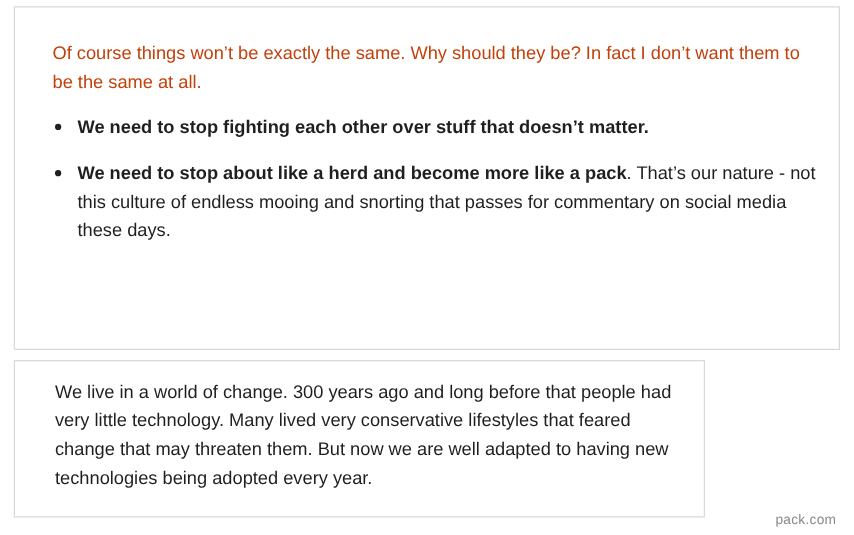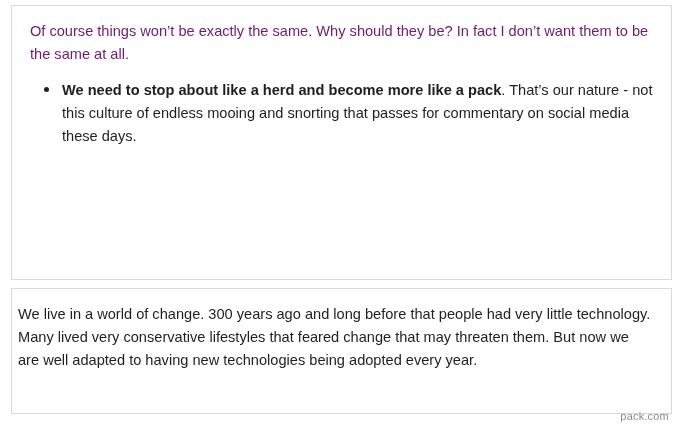--- a/index.html
+++ b/index.html
@@ -32,29 +32,29 @@
     left: 11px;
     top: 5px;
     width: 661px;
     height: 275px;
     padding: 14px 18px 10px 18px;
   }
   .block-bottom {
     position: absolute;
     left: 11px;
     top: 288px;
-    width: 661px;
+    width: 553px;
     height: 126px;
-    padding: 14px 18px 10px 6px;
+    padding: 14px 18px 10px 32px;
   }
   p.intro {
-    margin: 0;
+    margin: 12px;
     font-size: 14.6px;
     line-height: 1.55;
-    color: #701a75;
+    color: #c2410c;
   }
   ul.points {
     margin: 14px 0 0 0;
     padding-left: 32px;
     list-style: none;
   }
   ul.points > li {
     position: relative;
     font-size: 14.6px;
     line-height: 1.58;
@@ -99,20 +99,24 @@
 <body>
 
 <div class="page">
 
   <div class="block block-top">
     <p class="intro">Of course things won’t be exactly the same. Why should they be? In fact I don’t want them to be the same at all.</p>
 
     <ul class="points">
       <li>
         <span class="bullet"></span>
+        <span class="lead">We need to stop fighting each other over stuff that doesn’t matter.</span><span class="rest"></span>
+      </li>
+      <li>
+        <span class="bullet"></span>
         <span class="lead">We need to stop about like a herd and become more like a pack</span><span class="rest">. That’s our nature - not this culture of endless mooing and snorting that passes for commentary on social media these days.</span>
       </li>
     </ul>
   </div>
 
   <div class="block block-bottom">
     <p class="para">We live in a world of change. 300 years ago and long before that people had very little technology. Many lived very conservative lifestyles that feared change that may threaten them. But now we are well adapted to having new technologies being adopted every year.</p>
   </div>
 
   <div class="watermark">pack.com</div>

